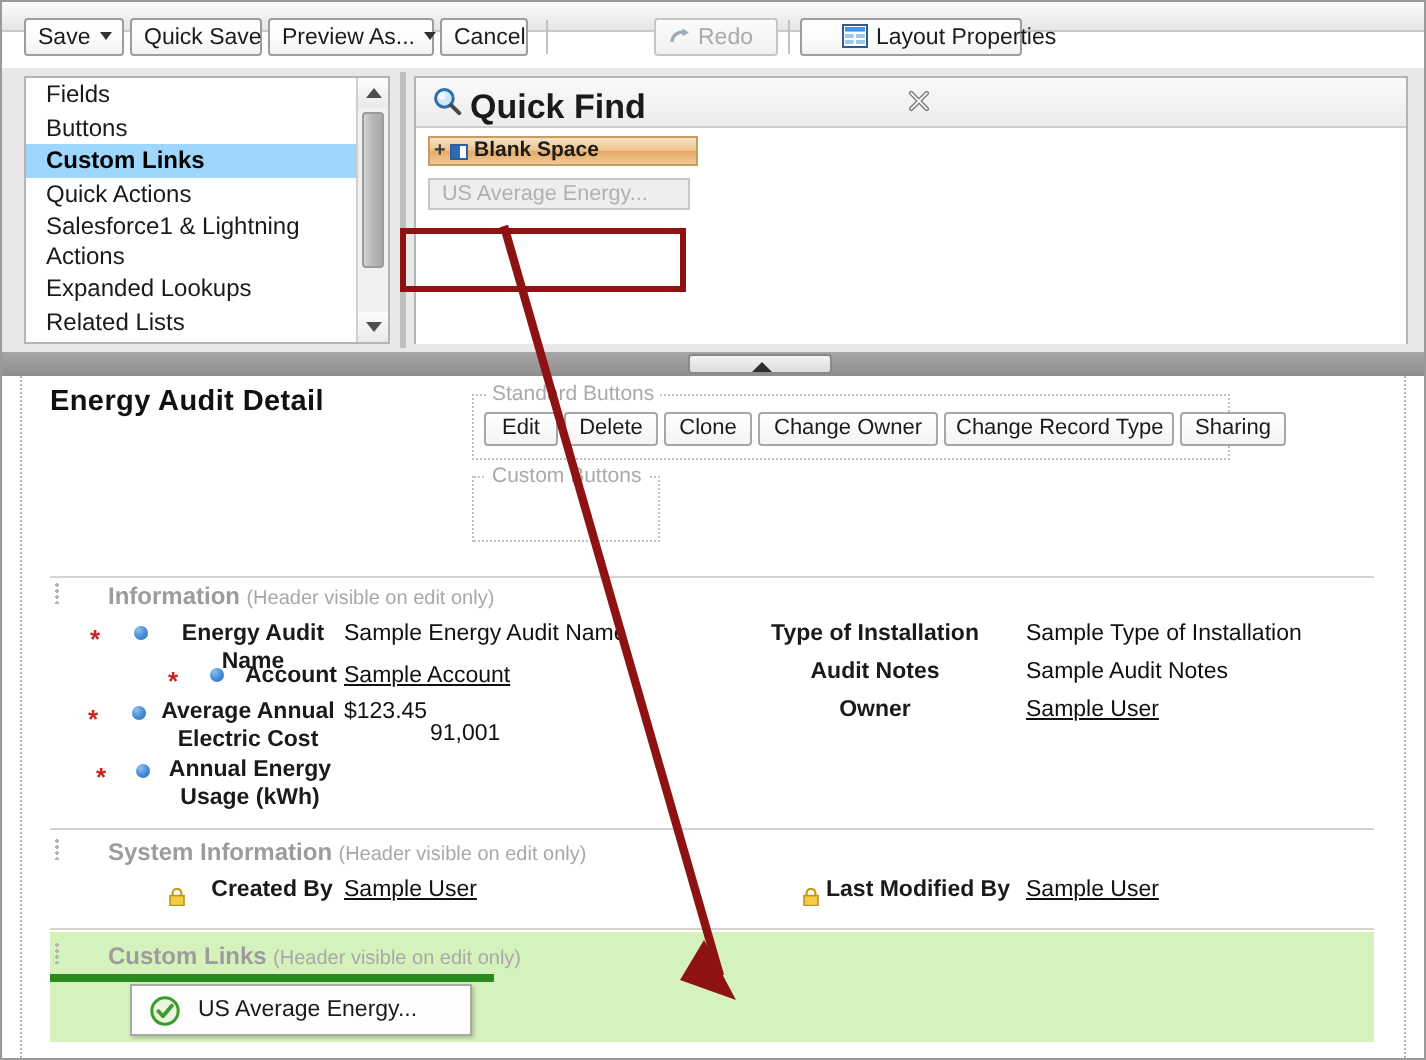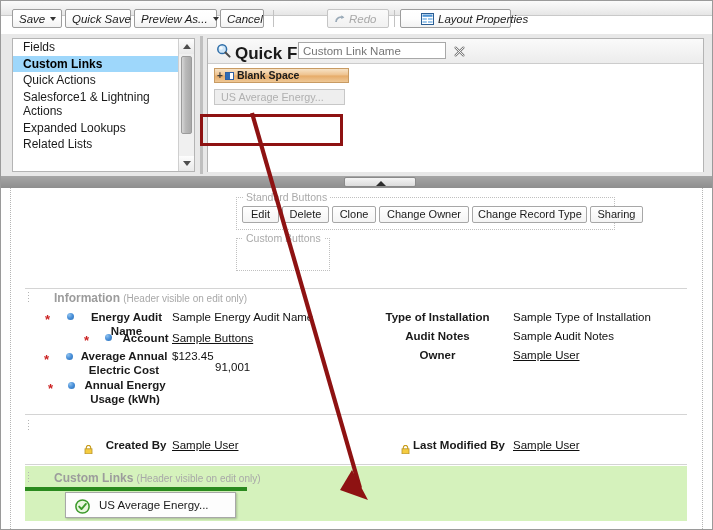--- a/index.html
+++ b/index.html
@@ -11,21 +11,21 @@
   }
   #app{position:relative;width:713px;height:530px;overflow:hidden;background:#fff;}
 
   
   .win-border{position:absolute;left:0;top:0;width:713px;height:530px;border:1px solid #9a9a9a;box-sizing:border-box;}
 
   
   .toolbar{
     position:absolute;left:1px;top:1px;width:711px;height:15px;
     background:linear-gradient(to bottom,#fbfbfb 0%,#f0f0f0 55%,#e6e6e6 100%);
-    border-bottom:1px solid #c9c9c9;box-sizing:border-box;font-style:italic;
+    border-bottom:1px solid #c9c9c9;box-sizing:border-box;
   }
   .tbtn{
     position:absolute;top:8px;height:19px;line-height:18px;
     background:linear-gradient(to bottom,#ffffff 0%,#fdfdfd 50%,#f2f2f2 100%);
     border:1px solid #9d9d9d;border-radius:2px;
     font-size:11.5px;color:#1b1b1b;padding:0 6px;box-sizing:border-box;
     white-space:nowrap;cursor:default;
   }
   .tbtn.dis{color:#a9a9a9;border-color:#c5c5c5;
     background:linear-gradient(to bottom,#fbfbfb,#f1f1f1);}
@@ -207,20 +207,21 @@
         </svg>
       </span><span>Layout Properties</span>
     </div>
   </div>
 
   <div class="palette">
 
     <div class="pal-left">
       <div class="pal-list">
         <div class="pal-item">Fields</div>
+        <div class="pal-item">Buttons</div>
         <div class="pal-item sel">Custom Links</div>
         <div class="pal-item">Quick Actions</div>
         <div class="pal-item" style="padding-right:6px;">Salesforce1 &amp; Lightning Actions</div>
         <div class="pal-item">Expanded Lookups</div>
         <div class="pal-item">Related Lists</div>
       </div>
       <div class="pscroll">
         <div class="arw up">
             <i class="tri-up"></i>
           </div>
@@ -236,21 +237,20 @@
     <div class="pal-right">
       <div class="qf-bar">
         <span class="qf-mag">
           <svg width="15" height="15" viewBox="0 0 15 15">
             <circle cx="6.2" cy="6.2" r="4.4" fill="#cfe6f8" stroke="#2f6ea8" stroke-width="1.5"></circle>
             <circle cx="5" cy="5" r="1.8" fill="#ffffff" opacity=".75"></circle>
             <line x1="9.5" y1="9.5" x2="13.6" y2="13.6" stroke="#4a4a4a" stroke-width="2" stroke-linecap="round"></line>
           </svg>
         </span>
         <span class="qf-lbl">Quick Find</span>
-        <input class="qf-input" type="text" placeholder="Custom Link Name" style="">
         <span class="qf-clear">
           <svg width="13" height="13" viewBox="0 0 13 13">
             <g stroke="#7d7d7d" stroke-width="2.3" stroke-linecap="round">
               <line x1="2.6" y1="2.6" x2="10.4" y2="10.4"></line>
               <line x1="10.4" y1="2.6" x2="2.6" y2="10.4"></line>
             </g>
             <g stroke="#ffffff" stroke-width="0.9" stroke-linecap="round">
               <line x1="2.6" y1="2.6" x2="10.4" y2="10.4"></line>
               <line x1="10.4" y1="2.6" x2="2.6" y2="10.4"></line>
             </g>
@@ -275,20 +275,21 @@
 
   <div class="splitter"></div>
   <div class="split-handle">
     <i class="tri"></i>
   </div>
 
   <div class="canvas">
     <div class="canvas-inner"></div>
   </div>
 
+  <div class="detail-title">Energy Audit Detail</div>
 
   <div class="btngroup" style="left:236px;top:197px;width:379px;height:33px;">
     <span class="bg-label">Standard Buttons</span>
     <div class="sbtn" style="left:5px;width:37px;text-align:center;">Edit</div>
     <div class="sbtn" style="left:45px;width:47px;text-align:center;">Delete</div>
     <div class="sbtn" style="left:95px;width:44px;text-align:center;">Clone</div>
     <div class="sbtn" style="left:142px;width:90px;text-align:center;">Change Owner</div>
     <div class="sbtn" style="left:235px;width:115px;text-align:center;">Change Record Type</div>
     <div class="sbtn" style="left:353px;width:53px;text-align:center;">Sharing</div>
   </div>
@@ -305,21 +306,21 @@
   </div>
 
   <div class="req" style="left:45px;top:315px;">*</div>
   <div class="bdot" style="left:67px;top:313px;"></div>
   <div class="flbl" style="left:79px;top:311px;width:95px;">Energy Audit Name</div>
   <div class="fval" style="left:172px;top:311px;">Sample Energy Audit Name</div>
 
   <div class="req" style="left:84px;top:336px;">*</div>
   <div class="bdot" style="left:105px;top:334px;"></div>
   <div class="flbl" style="left:117px;top:332px;width:57px;">Account</div>
-  <div class="fval link" style="left:172px;top:332px;">Sample Buttons</div>
+  <div class="fval link" style="left:172px;top:332px;">Sample Account</div>
 
   <div class="req" style="left:44px;top:355px;">*</div>
   <div class="bdot" style="left:66px;top:353px;"></div>
   <div class="flbl" style="left:74px;top:350px;width:100px;">Average Annual Electric Cost</div>
   <div class="fval" style="left:172px;top:350px;">$123.45</div>
 
   <div class="req" style="left:48px;top:384px;">*</div>
   <div class="bdot" style="left:68px;top:382px;"></div>
   <div class="flbl" style="left:76px;top:379px;width:98px;">Annual Energy Usage (kWh)</div>
   <div class="fval" style="left:172px;top:361px;padding-left:43px;">91,001</div>
@@ -328,20 +329,24 @@
   <div class="fval" style="left:513px;top:311px;">Sample Type of Installation</div>
 
   <div class="flbl" style="left:370px;top:330px;width:135px;">Audit Notes</div>
   <div class="fval" style="left:513px;top:330px;">Sample Audit Notes</div>
 
   <div class="flbl" style="left:370px;top:349px;width:135px;">Owner</div>
   <div class="fval link" style="left:513px;top:349px;">Sample User</div>
 
   <div class="sec-rule" style="top:414px;"></div>
   <div class="grip" style="left:27px;top:419px;"></div>
+  <div class="sec-head" style="left:34px;top:419px;">
+    <b>System Information</b>
+    <span>(Header visible on edit only)</span>
+  </div>
 
   <div class="lock" style="left:84px;top:440px;">
     <svg width="9" height="9" viewBox="0 0 9 9">
       <path d="M2.3 4 V2.6 A2.2 2.2 0 0 1 6.7 2.6 V4" stroke="#c79b18" stroke-width="1.1" fill="none"></path>
       <rect x="1" y="3.8" width="7" height="5" fill="#f5cc40" stroke="#b8932a" stroke-width=".8"></rect>
     </svg>
   </div>
   <div class="flbl" style="left:97px;top:439px;width:78px;">Created By</div>
   <div class="fval link" style="left:172px;top:439px;">Sample User</div>
 

